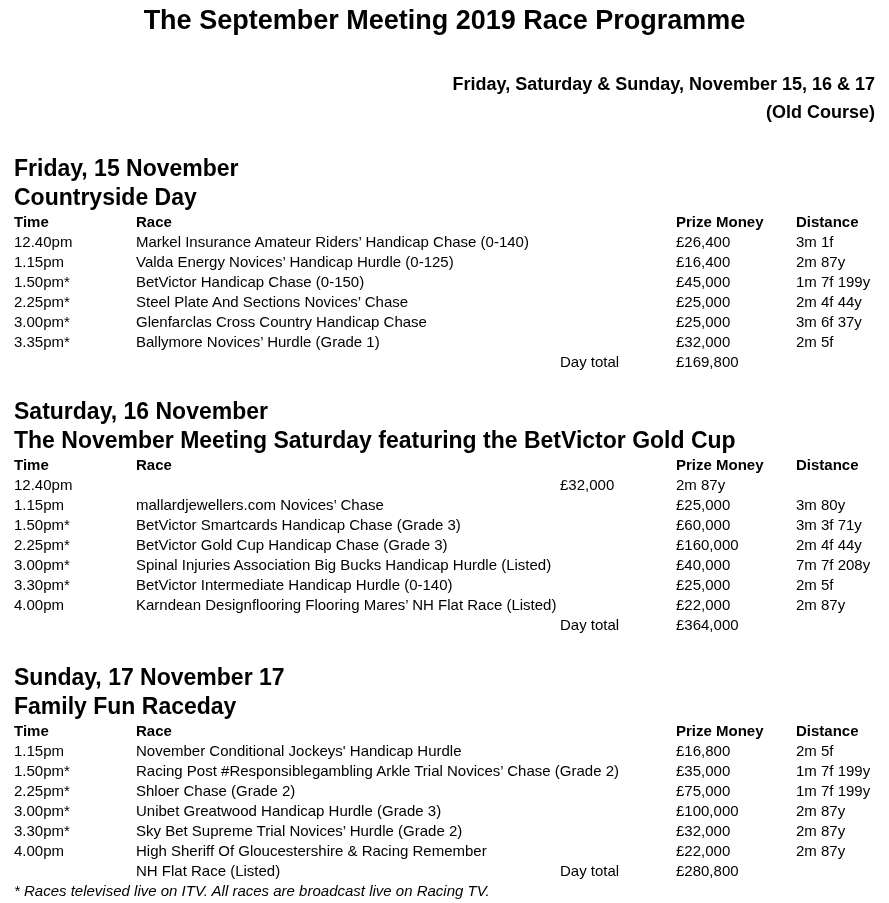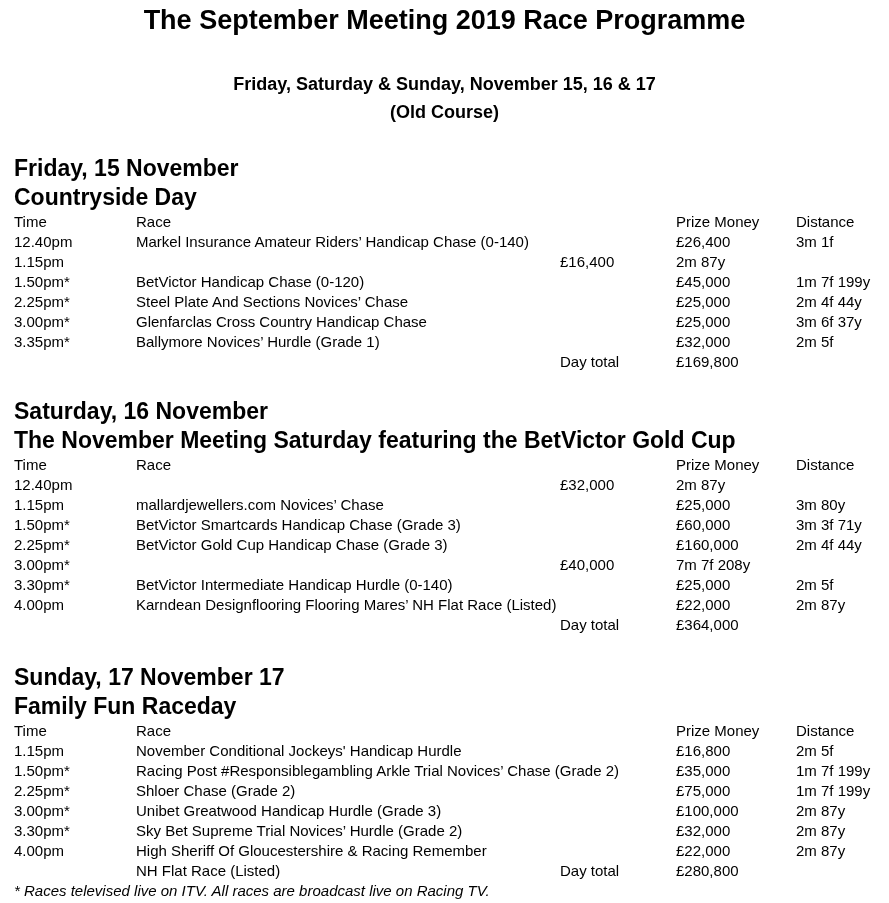--- a/index.html
+++ b/index.html
@@ -18,21 +18,21 @@
   }
   .doc-title {
     font-size: 27px;
     font-weight: bold;
     line-height: 32px;
     text-align: center;
     margin: 0 14px 0 0;
   }
   .doc-subtitle {
     margin: 34px 14px 0 0;
-    text-align: center;
+    text-align: right;
     font-size: 18px;
     font-weight: bold;
     line-height: 28px;
   }
   .day-section { margin: 0; }
   .day-section.friday   { margin-top: 28px; }
   .day-section.saturday { margin-top: 25px; }
   .day-section.sunday   { margin-top: 28px; }
   .date-heading, .event-heading {
     font-size: 23px;
@@ -40,21 +40,21 @@
     line-height: 29px;
     margin: 0;
   }
   .race-table { width: 875px; }
   .row {
     display: grid;
     grid-template-columns: 122px 424px 116px 120px 1fr;
     line-height: 20px;
     font-size: 15px;
   }
-  .row.header { font-weight: normal; }
+  .row.header { font-weight: bold; }
   .cell { white-space: nowrap; overflow: visible; }
   .footnote {
     font-size: 15px;
     font-style: italic;
     line-height: 20px;
     margin: 0;
   }
 </style>
 </head>
 <body>
@@ -79,27 +79,28 @@
     </div>
     <div class="row">
       <span class="cell">12.40pm</span>
       <span class="cell">Markel Insurance Amateur Riders’ Handicap Chase (0-140)</span>
       <span class="cell"></span>
       <span class="cell">£26,400</span>
       <span class="cell">3m 1f</span>
     </div>
     <div class="row">
       <span class="cell">1.15pm</span>
+      <span class="cell">Valda Energy Novices’ Handicap Hurdle (0-125)</span>
       <span class="cell"></span>
       <span class="cell">£16,400</span>
       <span class="cell">2m 87y</span>
     </div>
     <div class="row">
       <span class="cell">1.50pm*</span>
-      <span class="cell">BetVictor Handicap Chase (0-120)</span>
+      <span class="cell">BetVictor Handicap Chase (0-150)</span>
       <span class="cell"></span>
       <span class="cell">£45,000</span>
       <span class="cell">1m 7f 199y</span>
     </div>
     <div class="row">
       <span class="cell">2.25pm*</span>
       <span class="cell">Steel Plate And Sections Novices’ Chase</span>
       <span class="cell"></span>
       <span class="cell">£25,000</span>
       <span class="cell">2m 4f 44y</span>
@@ -161,20 +162,21 @@
     </div>
     <div class="row">
       <span class="cell">2.25pm*</span>
       <span class="cell">BetVictor Gold Cup Handicap Chase (Grade 3)</span>
       <span class="cell"></span>
       <span class="cell">£160,000</span>
       <span class="cell">2m 4f 44y</span>
     </div>
     <div class="row">
       <span class="cell">3.00pm*</span>
+      <span class="cell">Spinal Injuries Association Big Bucks Handicap Hurdle (Listed)</span>
       <span class="cell"></span>
       <span class="cell">£40,000</span>
       <span class="cell">7m 7f 208y</span>
     </div>
     <div class="row">
       <span class="cell">3.30pm*</span>
       <span class="cell">BetVictor Intermediate Handicap Hurdle (0-140)</span>
       <span class="cell"></span>
       <span class="cell">£25,000</span>
       <span class="cell">2m 5f</span>

